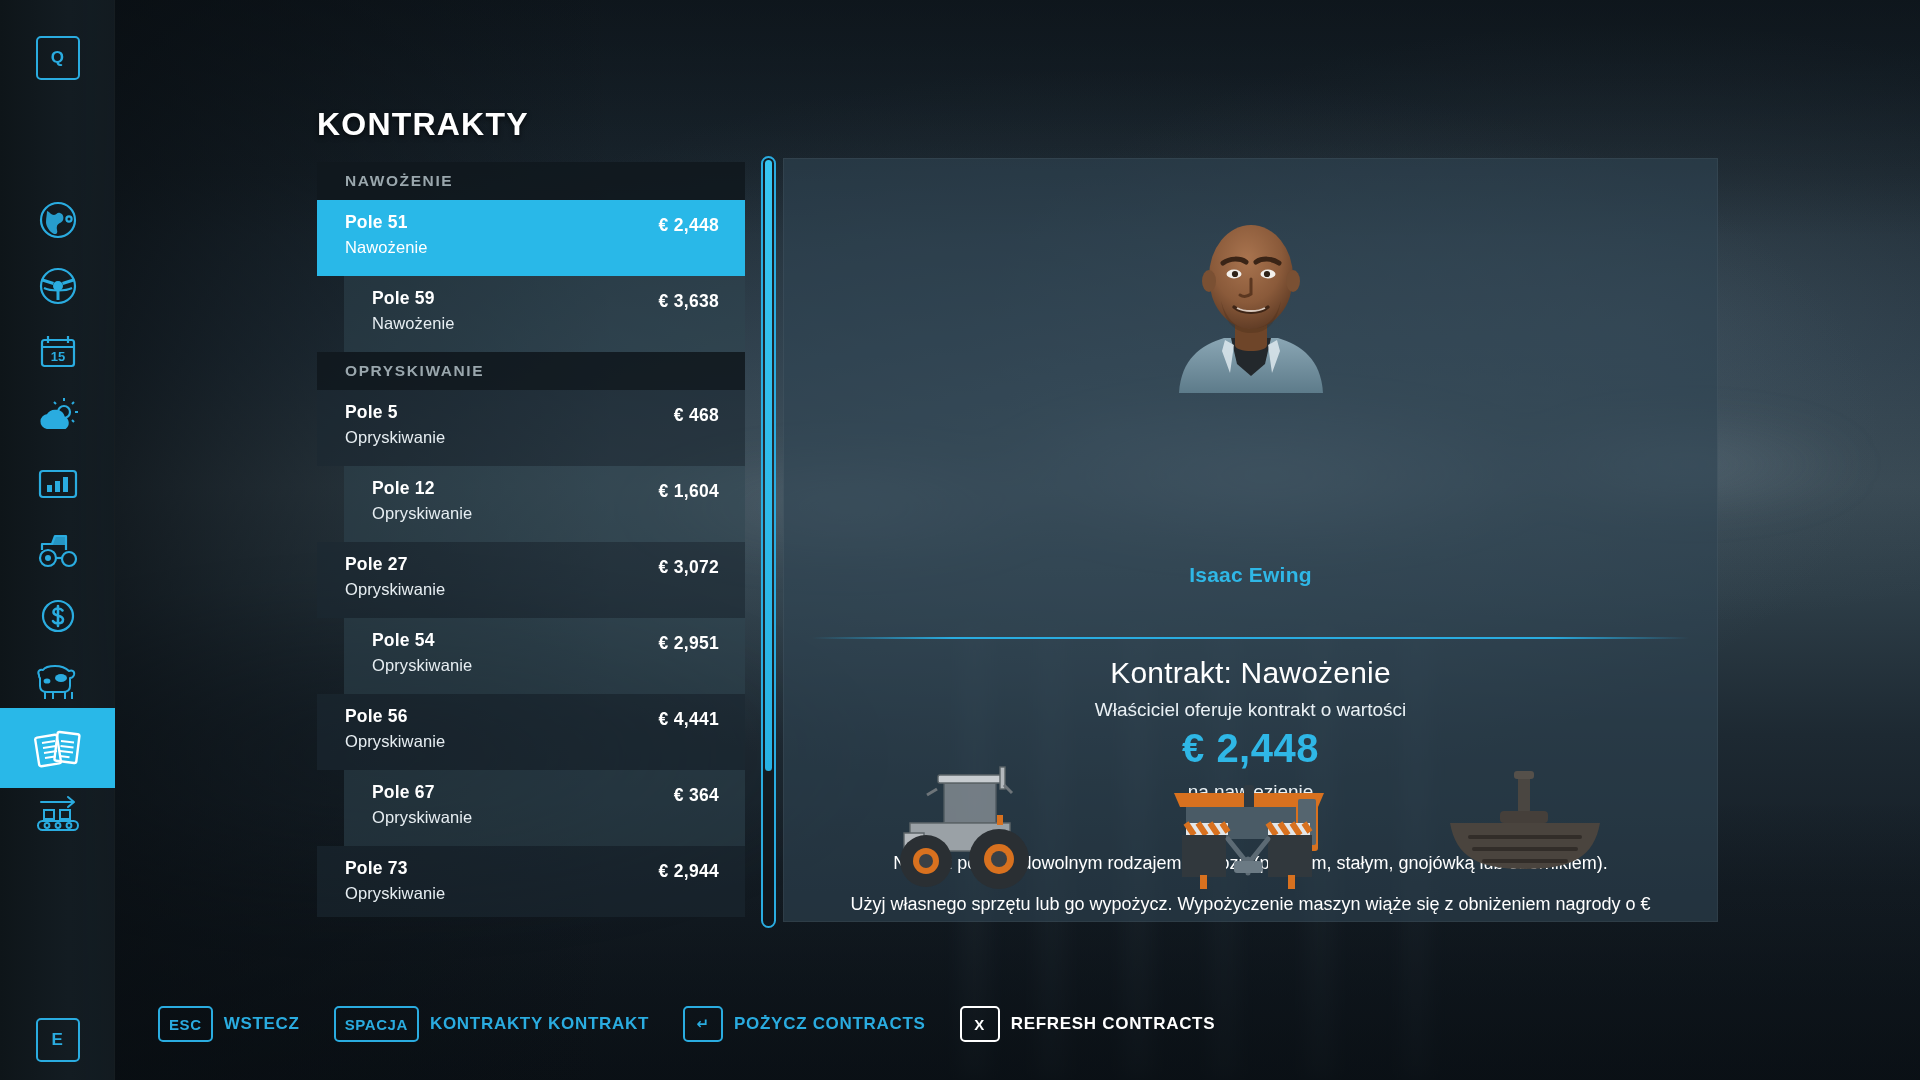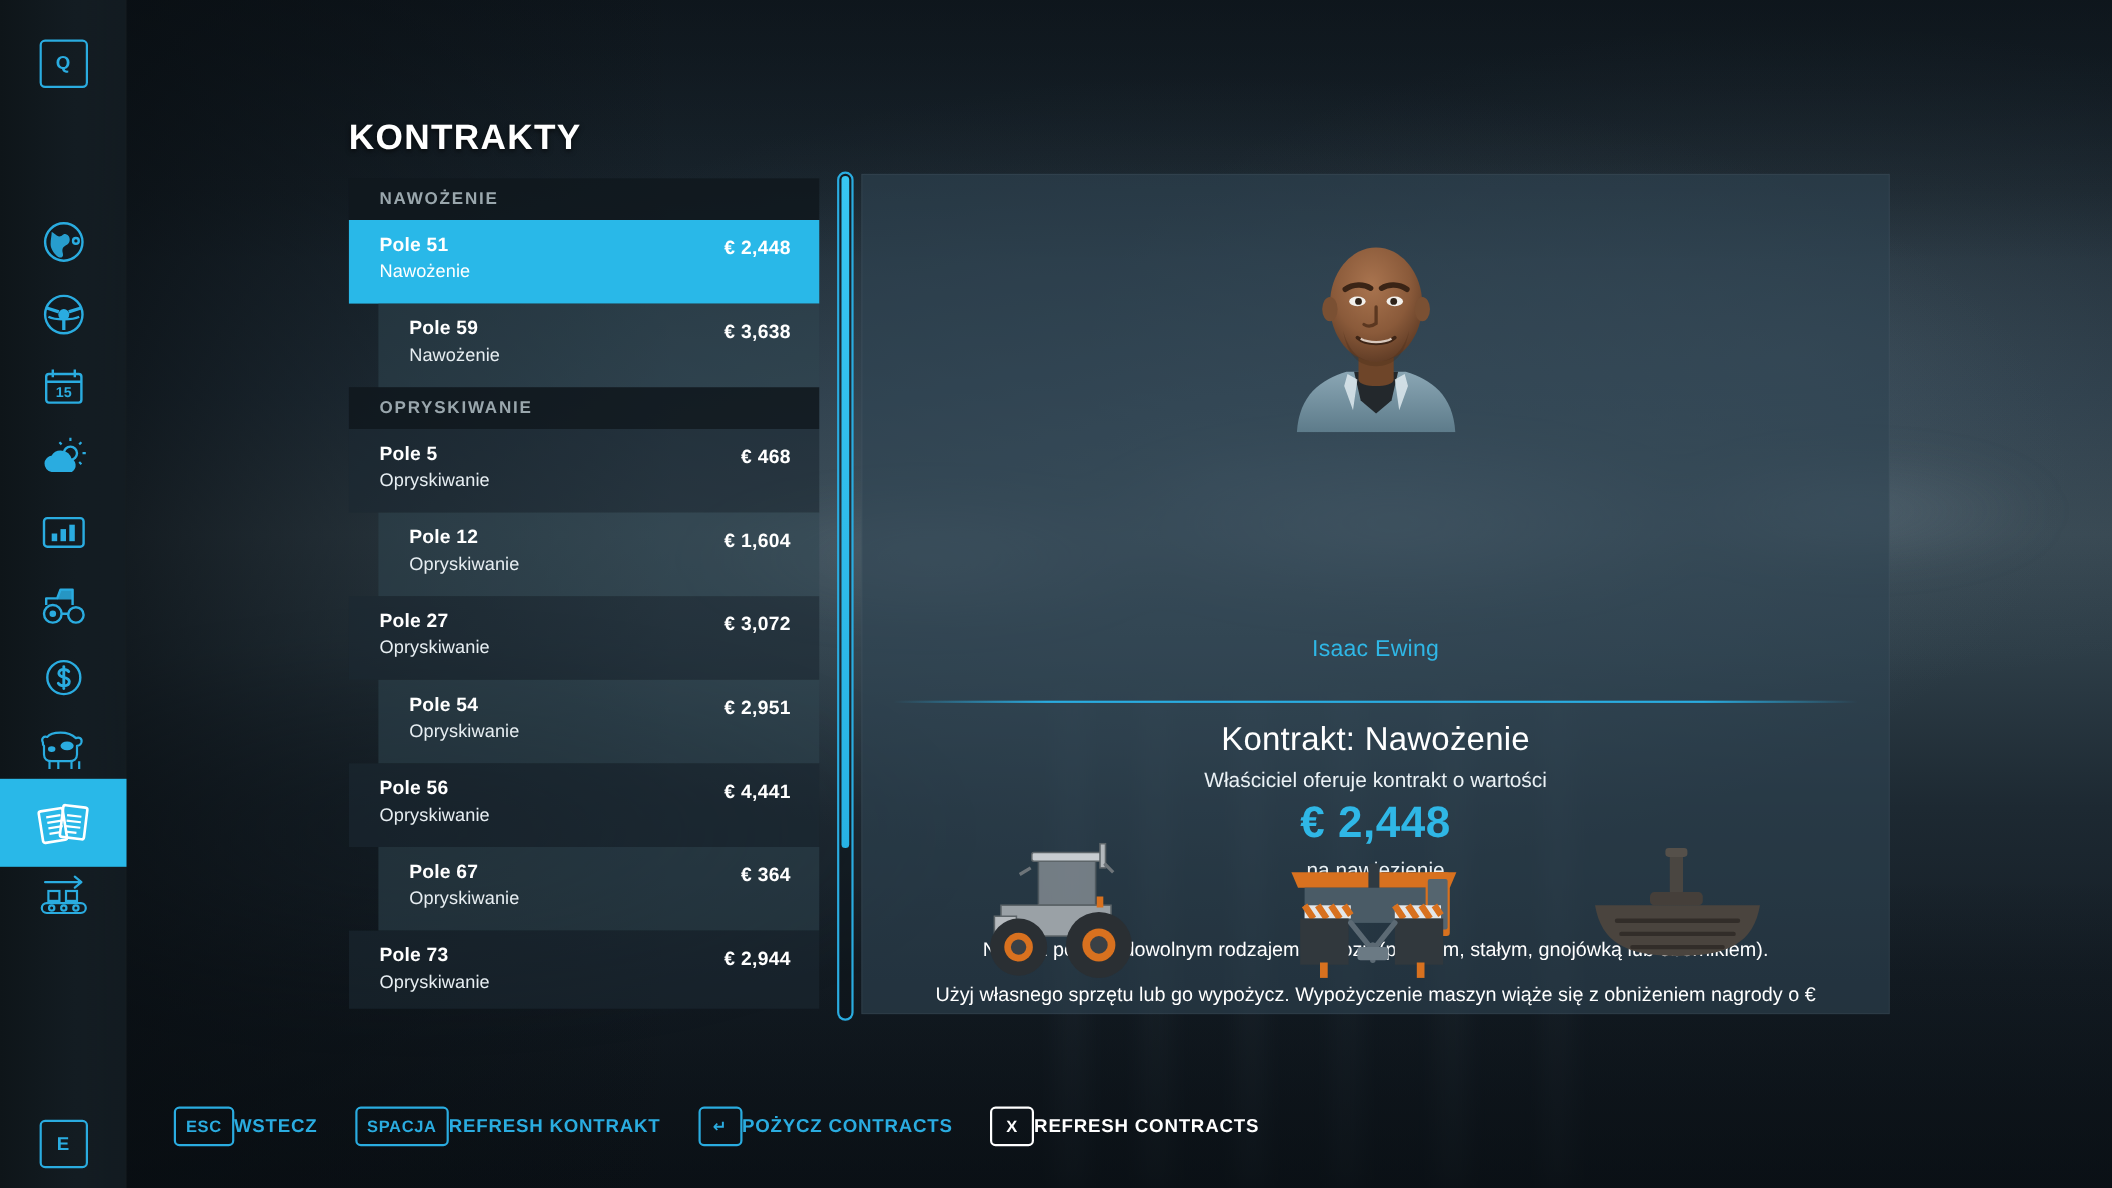--- a/index.html
+++ b/index.html
@@ -134,21 +134,21 @@
     background: rgba(46,68,82,0.62);
     border: 1px solid rgba(255,255,255,0.05);
     overflow: hidden;
   }
   #portrait-wrap {
     position: absolute; left: 50%; transform: translateX(-50%); top: 34px;
     width: 200px; height: 200px;
   }
   #name {
     position: absolute; top: 404px; left: 0; right: 0; text-align: center;
-    color: #2fb7e6; font-size: 21px; font-weight: normal; letter-spacing: .2px; margin-top: 15px;
+    color: #2fb7e6; font-size: 21px; font-weight: bold; letter-spacing: .2px;
   }
   #owner-line {
     position: absolute; top: 437px; left: 0; right: 0; text-align: center;
     color: #eaf1f5; font-size: 18.5px; font-weight: 400;
   }
   #divider {
     position: absolute; top: 478px; left: 28px; right: 28px; height: 2px;
     background: linear-gradient(90deg, rgba(42,172,224,0) 0%, #2aace0 16%, #2aace0 84%, rgba(42,172,224,0) 100%);
   }
   #contract-title {
@@ -182,21 +182,21 @@
     position: absolute; left: 0; right: 0; bottom: 22px; height: 160px;
     display: flex; align-items: flex-end; justify-content: center; gap: 84px;
   }
   .equip { width: 190px; height: 150px; position: relative; }
 
   
   #hints {
     position: absolute; left: 158px; bottom: 38px;
     display: flex; align-items: center; gap: 34px;
   }
-  .hint { display: flex; align-items: center; gap: 0; }
+  .hint { display: flex; align-items: center; gap: 11px; }
   .hint .cap {
     min-width: 40px; height: 36px; padding: 0 9px;
     border: 2px solid #2aace0; border-radius: 5px;
     display: flex; align-items: center; justify-content: center;
     color: #2aace0; font-size: 15px; font-weight: bold; letter-spacing: .6px;
   }
   .hint .label {
     color: #2aace0; font-size: 17px; font-weight: bold; letter-spacing: .7px;
   }
   .hint.white .cap { border-color: #ffffff; color: #ffffff; }
@@ -543,21 +543,21 @@
 
   <div id="hints">
 
     <div class="hint">
       <div class="cap">ESC</div>
       <div class="label">WSTECZ</div>
     </div>
 
     <div class="hint">
       <div class="cap">SPACJA</div>
-      <div class="label">REFRESH KONTRAKT</div>
+      <div class="label">KONTRAKTY KONTRAKT</div>
     </div>
 
     <div class="hint">
       <div class="cap">↵</div>
       <div class="label">POŻYCZ CONTRACTS</div>
     </div>
 
     <div class="hint white">
       <div class="cap">X</div>
       <div class="label">REFRESH CONTRACTS</div>

